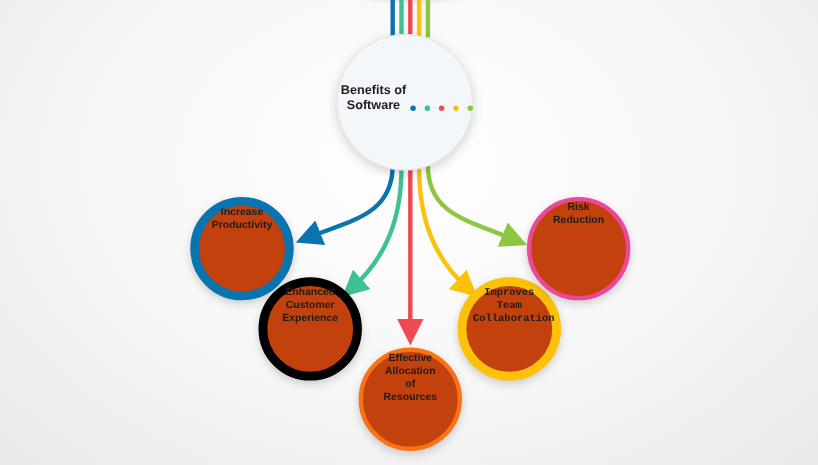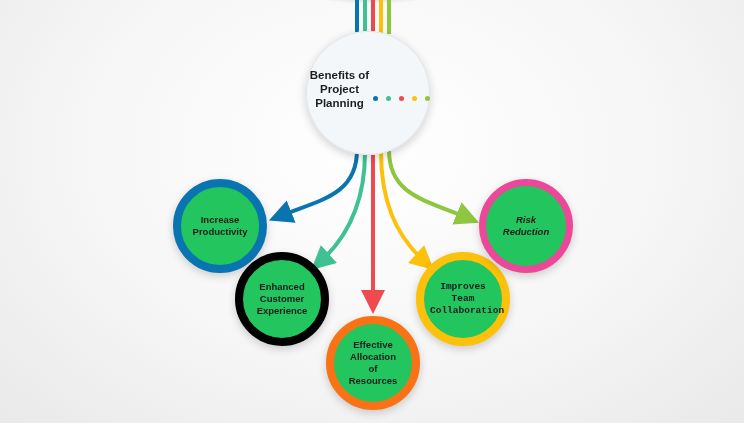--- a/index.html
+++ b/index.html
@@ -9,21 +9,21 @@
   svg.lines{position:absolute;left:0;top:0;width:744px;height:423px;}
   .top-shadow{position:absolute;left:312px;top:-12px;width:120px;height:16px;border-radius:50%;
     background:radial-gradient(ellipse at center, rgba(0,0,0,0.18), rgba(0,0,0,0) 70%);}
   .hub{position:absolute;left:306px;top:31px;width:124px;height:124px;border-radius:50%;
     background:#f4f7fa;box-shadow:0 3px 10px rgba(0,0,0,0.18), inset 0 0 0 1px #e2e6ea;
     display:flex;flex-direction:row;align-items:center;justify-content:center;}
   .hub-title{font-weight:bold;font-size:11.5px;line-height:14px;color:#1d1d1f;text-align:center;width:100px;margin-top:-8px;}
   .dots{display:flex;gap:8px;margin-top:10px;}
   .dot{width:5px;height:5px;border-radius:50%;}
   .node{position:absolute;border-radius:50%;box-sizing:border-box;
-    background:#22c55e;display:flex;align-items:center;justify-content:center;
+    background:#c2410c;display:flex;align-items:flex-start;justify-content:center;
     box-shadow:0 3px 8px rgba(0,0,0,0.18);}
   .node-label{font-weight:bold;font-size:9.5px;line-height:12px;color:#1d1d1f;text-align:center;width:70px;}
 </style>
 </head>
 <body>
 
 <div class="top-shadow"></div>
 
 <svg class="lines" viewBox="0 0 744 423">
   <defs>
@@ -55,42 +55,42 @@
   <path d="M357,150 C357,195 320,200 280,216" stroke="#0a74b0" stroke-width="4" fill="none" marker-end="url(#ab)"></path>
   <path d="M365,152 C365,200 350,235 320,262" stroke="#3fc193" stroke-width="4" fill="none" marker-end="url(#ag)"></path>
   <path d="M373,152 L373,302" stroke="#ef4a50" stroke-width="4" fill="none" marker-end="url(#ar)"></path>
   <path d="M381,152 C381,200 395,235 425,262" stroke="#fcc10a" stroke-width="4" fill="none" marker-end="url(#ay)"></path>
   <path d="M389,150 C389,195 425,200 468,218" stroke="#8dc63f" stroke-width="4" fill="none" marker-end="url(#al)"></path>
 </svg>
 
 <div class="hub">
   <div class="hub-title">
     <div>Benefits of</div>
-    <div>Project Planning</div>
+    <div>Software</div>
   </div>
   <div class="dots">
     <span class="dot" style="background:#0a74b0"></span>
     <span class="dot" style="background:#3fc193"></span>
     <span class="dot" style="background:#ef4a50"></span>
     <span class="dot" style="background:#fcc10a"></span>
     <span class="dot" style="background:#8dc63f"></span>
   </div>
 </div>
 
 <div class="node" style="left:173px;top:179px;width:94px;height:94px;border:8px solid #0a74b0;">
   <div class="node-label">Increase Productivity</div>
 </div>
 
 <div class="node" style="left:235px;top:252px;width:94px;height:94px;border:8px solid #000000;">
   <div class="node-label" style="width:62px">Enhanced Customer Experience</div>
 </div>
 
-<div class="node" style="left:326px;top:316px;width:94px;height:94px;border:8px solid #f97316;">
+<div class="node" style="left:326px;top:316px;width:94px;height:94px;border:4px solid #f97316;">
   <div class="node-label" style="width:55px">Effective Allocation of Resources</div>
 </div>
 
 <div class="node" style="left:416px;top:252px;width:94px;height:94px;border:8px solid #fcc10a;font-family:Liberation Mono, monospace;">
   <div class="node-label" style="width:66px">Improves Team Collaboration</div>
 </div>
 
-<div class="node" style="left:479px;top:179px;width:94px;height:94px;border:7px solid #ec4899;font-style:italic;">
+<div class="node" style="left:479px;top:179px;width:94px;height:94px;border:4px solid #ec4899;">
   <div class="node-label" style="width:52px">Risk Reduction</div>
 </div>
 
 </body></html>

